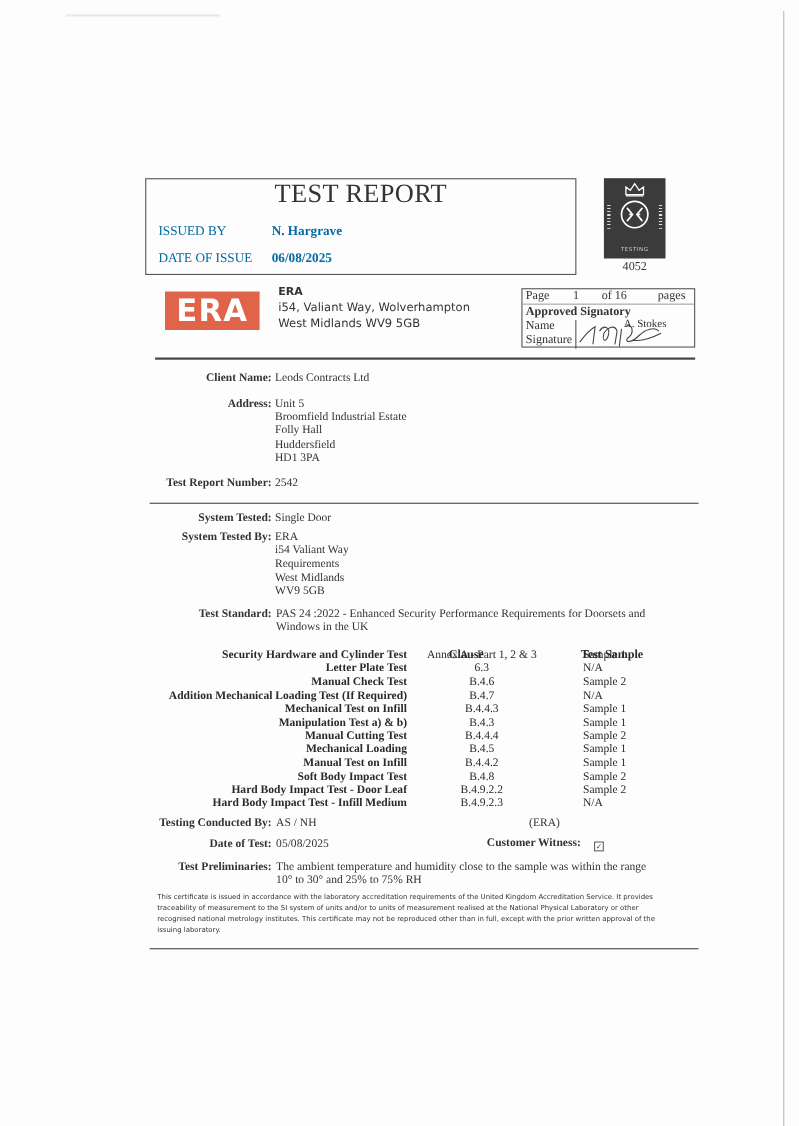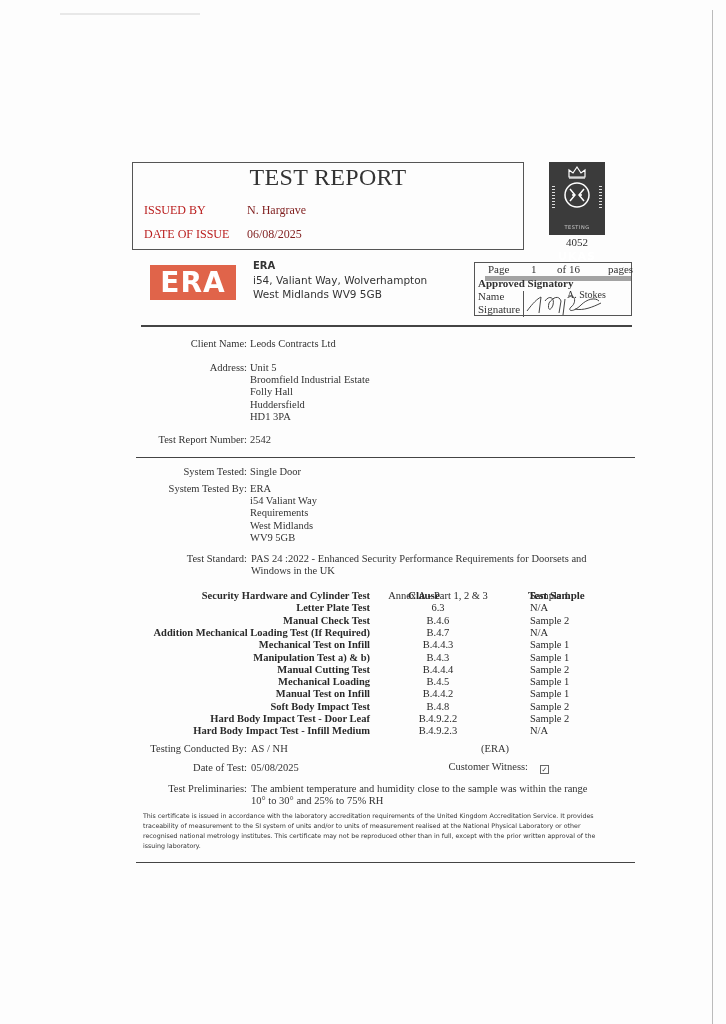--- a/index.html
+++ b/index.html
@@ -22,22 +22,22 @@
     
     .title-box {
       position: absolute; left: 132px; top: 162px; width: 392px; height: 88px;
       border: 1px solid #555;
       box-sizing: border-box;
     }
     .title-box .report-title {
       position: absolute; left: 0; right: 0; top: 1px; text-align: center;
       font-size: 24px; letter-spacing: 0.3px; color: #333;
     }
-    .title-box .lbl { position: absolute; left: 11px; font-size: 12px; color: #b91c1c; }
-    .title-box .val { position: absolute; left: 114px; font-size: 12px; color: #7f1d1d; }
+    .title-box .lbl { position: absolute; left: 11px; font-size: 12px; color: #0369a1; }
+    .title-box .val { position: absolute; left: 114px; font-size: 12px; color: #0369a1; font-weight: bold; }
     .r1 { top: 40px; }
     .r2 { top: 64px; }
 
     
     .ukas {
       position: absolute; left: 549px; top: 162px; width: 56px; height: 73px;
       background: #3b3b3b; color: #fff;
     }
     .ukas .crown {
       position: absolute; left: 18px; top: 3px; width: 20px; height: 14px;
@@ -77,41 +77,41 @@
     }
     .era-addr .name { font-weight: bold; font-size: 10px; }
 
     
     .sig-box {
       position: absolute; left: 474px; top: 262px; width: 158px; height: 54px;
       border: 1px solid #555; box-sizing: border-box;
       font-size: 11px; color: #333;
     }
     .sig-box .page-row {
-      position: absolute; left: 10px; right: 0; top: 0; height: 13px; border-bottom: 5px solid #a3a3a3;
+      position: absolute; left: 0; right: 0; top: 0; height: 13px; border-bottom: 1px solid #a3a3a3;
       padding-left: 3px; line-height: 13px;
     }
     .sig-box .page-row span { position: absolute; top: 0; }
     .sig-box .approved { position: absolute; left: 3px; top: 14px; font-weight: bold; }
     .sig-box .name-lbl { position: absolute; left: 3px; top: 27px; }
     .sig-box .name-val { position: absolute; left: 92px; top: 26px; font-size: 10px; text-align: center; }
     .sig-box .sig-lbl { position: absolute; left: 3px; top: 40px; }
     .sig-box .vline { position: absolute; left: 48px; top: 28px; width: 1px; height: 26px; background: #555; }
     .sig-box .signature { position: absolute; left: 50px; top: 26px; width: 80px; height: 28px; }
 
     .rule-thick {
       position: absolute; left: 141px; width: 491px; height: 2px; background: #444;
     }
     .rule-thin {
       position: absolute; left: 136px; width: 499px; height: 1px; background: #444;
     }
 
     
     .field-lbl {
-      position: absolute; font-weight: normal; font-size: 10.5px; text-align: right; color: #333;
+      position: absolute; font-weight: bold; font-size: 10.5px; text-align: right; color: #333;
     }
     .field-val {
       position: absolute; font-size: 10.5px; line-height: 12.2px; color: #333;
     }
 
     
     .tests { position: absolute; left: 150px; top: 577px; width: 450px; }
     .tests .hdr { position: absolute; top: 12px; font-weight: bold; font-size: 11px; }
     .tests .row { position: absolute; left: 0; width: 450px; height: 12.4px; font-size: 10.5px; }
     .tests .row .name { position: absolute; right: 230px; font-weight: bold; text-align: right; white-space: nowrap; }

